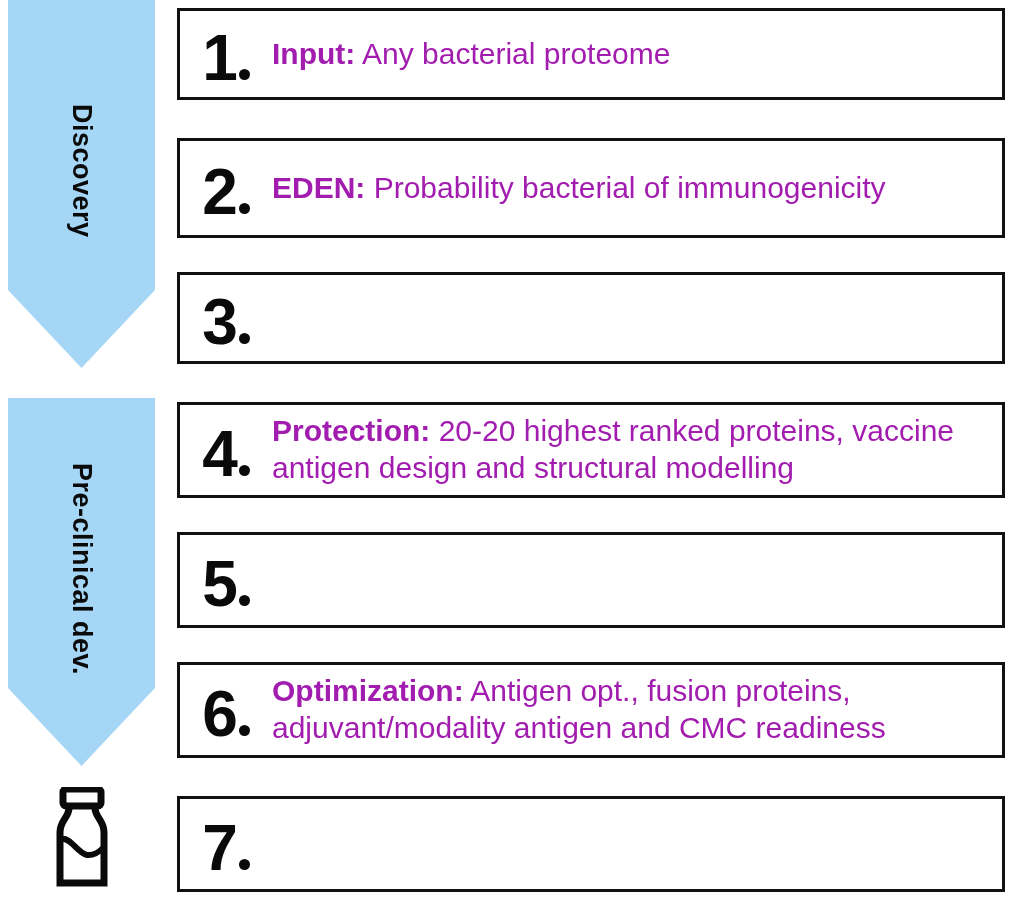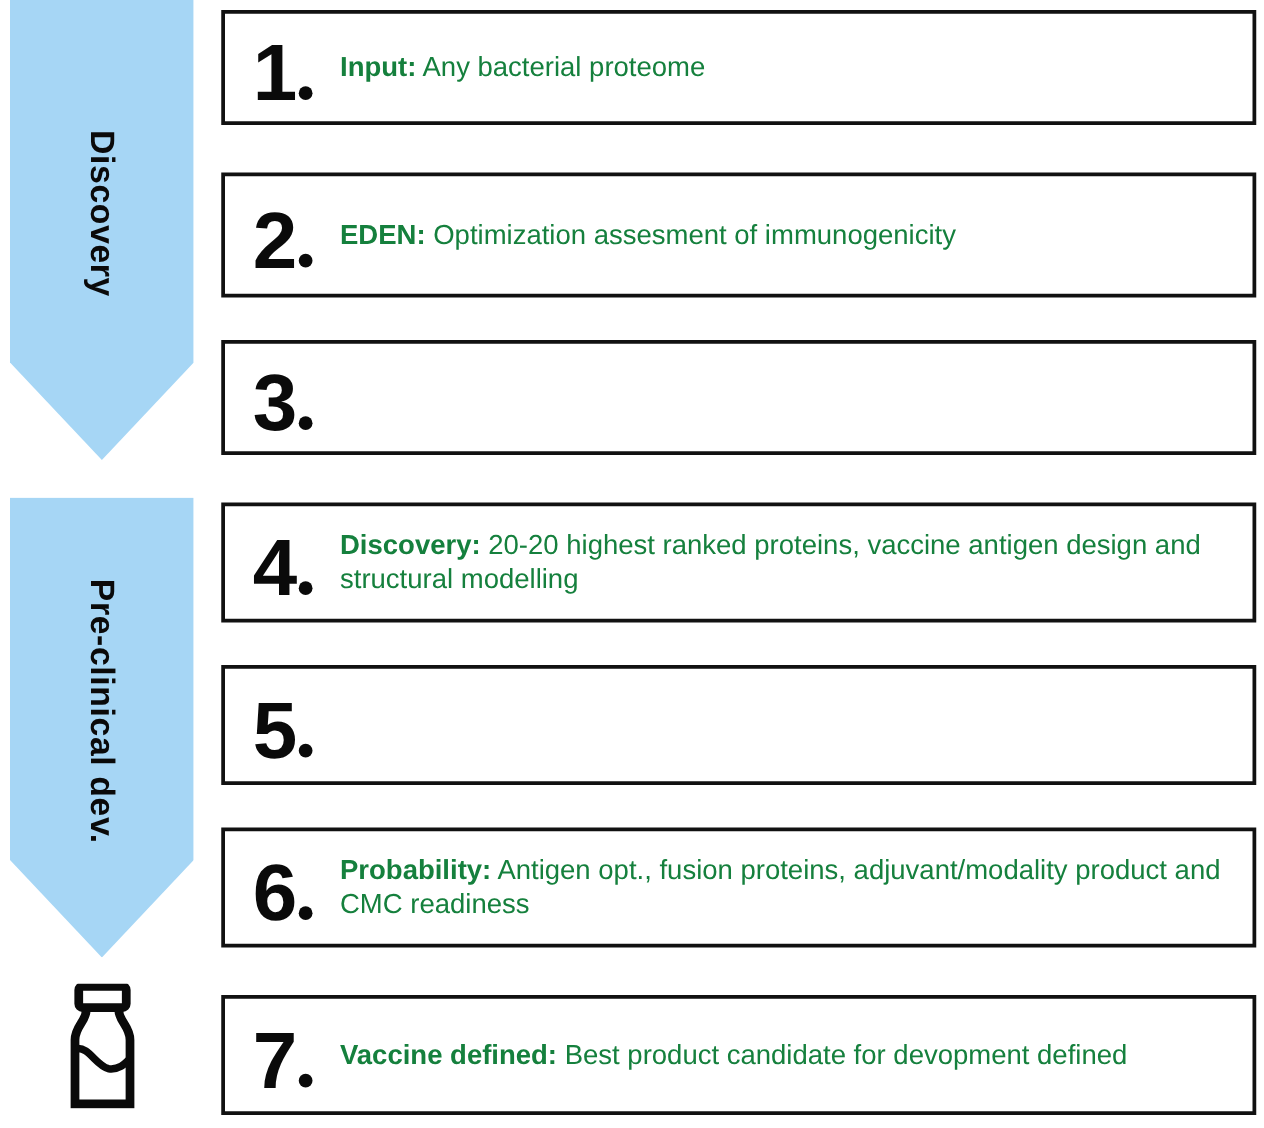--- a/index.html
+++ b/index.html
@@ -136,23 +136,23 @@
     border-radius: 50%;
     background: #0a0a0a;
     margin-left: 3px;
     vertical-align: baseline;
   }
 
   .step-text {
     flex: 1 1 auto;
     padding-right: 16px;
     font-family: "Liberation Sans", sans-serif;
-    font-size: 22px;
+    font-size: 30px;
     line-height: 1.22;
-    color: #15803d;
+    color: #a21caf;
   }
   .step-text .lead {
     font-weight: 700;
   }
 
   
   .step-box.s1 { top: 8px;   height: 92px;  }
   .step-box.s2 { top: 138px; height: 100px; }
   .step-box.s3 { top: 272px; height: 92px;  }
   .step-box.s4 { top: 402px; height: 96px;  }
@@ -196,41 +196,40 @@
 
   <div class="steps">
 
     <div class="step-box s1">
       <div class="step-num"><span>1</span><span class="dot"></span></div>
       <div class="step-text"><span class="lead">Input:</span><span> Any bacterial proteome</span></div>
     </div>
 
     <div class="step-box s2">
       <div class="step-num"><span>2</span><span class="dot"></span></div>
-      <div class="step-text"><span class="lead">EDEN:</span><span> Optimization assesment of immunogenicity</span></div>
+      <div class="step-text"><span class="lead">EDEN:</span><span> Probability bacterial of immunogenicity</span></div>
     </div>
 
     <div class="step-box s3">
       <div class="step-num"><span>3</span><span class="dot"></span></div>
     </div>
 
     <div class="step-box s4">
       <div class="step-num"><span>4</span><span class="dot"></span></div>
-      <div class="step-text"><span class="lead">Discovery:</span><span> 20-20 highest ranked proteins, vaccine antigen design and structural modelling</span></div>
+      <div class="step-text"><span class="lead">Protection:</span><span> 20-20 highest ranked proteins, vaccine antigen design and structural modelling</span></div>
     </div>
 
     <div class="step-box s5">
       <div class="step-num"><span>5</span><span class="dot"></span></div>
     </div>
 
     <div class="step-box s6">
       <div class="step-num"><span>6</span><span class="dot"></span></div>
-      <div class="step-text"><span class="lead">Probability:</span><span> Antigen opt., fusion proteins, adjuvant/modality product and CMC readiness</span></div>
+      <div class="step-text"><span class="lead">Optimization:</span><span> Antigen opt., fusion proteins, adjuvant/modality antigen and CMC readiness</span></div>
     </div>
 
     <div class="step-box s7">
       <div class="step-num"><span>7</span><span class="dot"></span></div>
-      <div class="step-text"><span class="lead">Vaccine defined:</span><span> Best product candidate for devopment defined</span></div>
     </div>
 
   </div>
 
 </div>
 
 </body></html>

